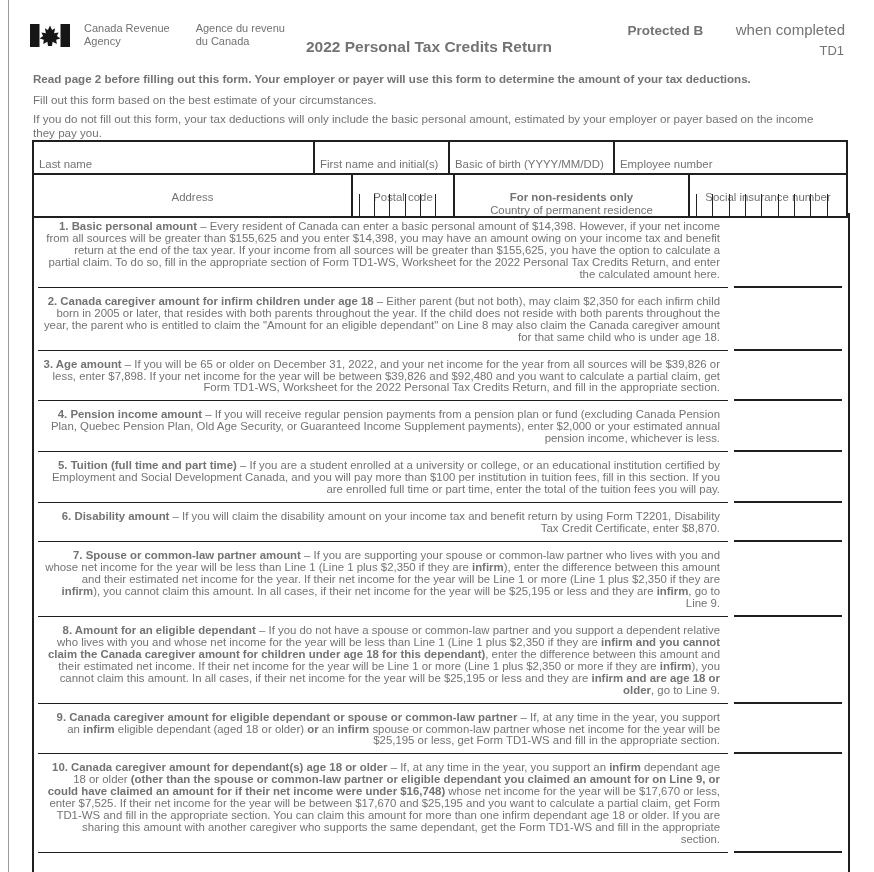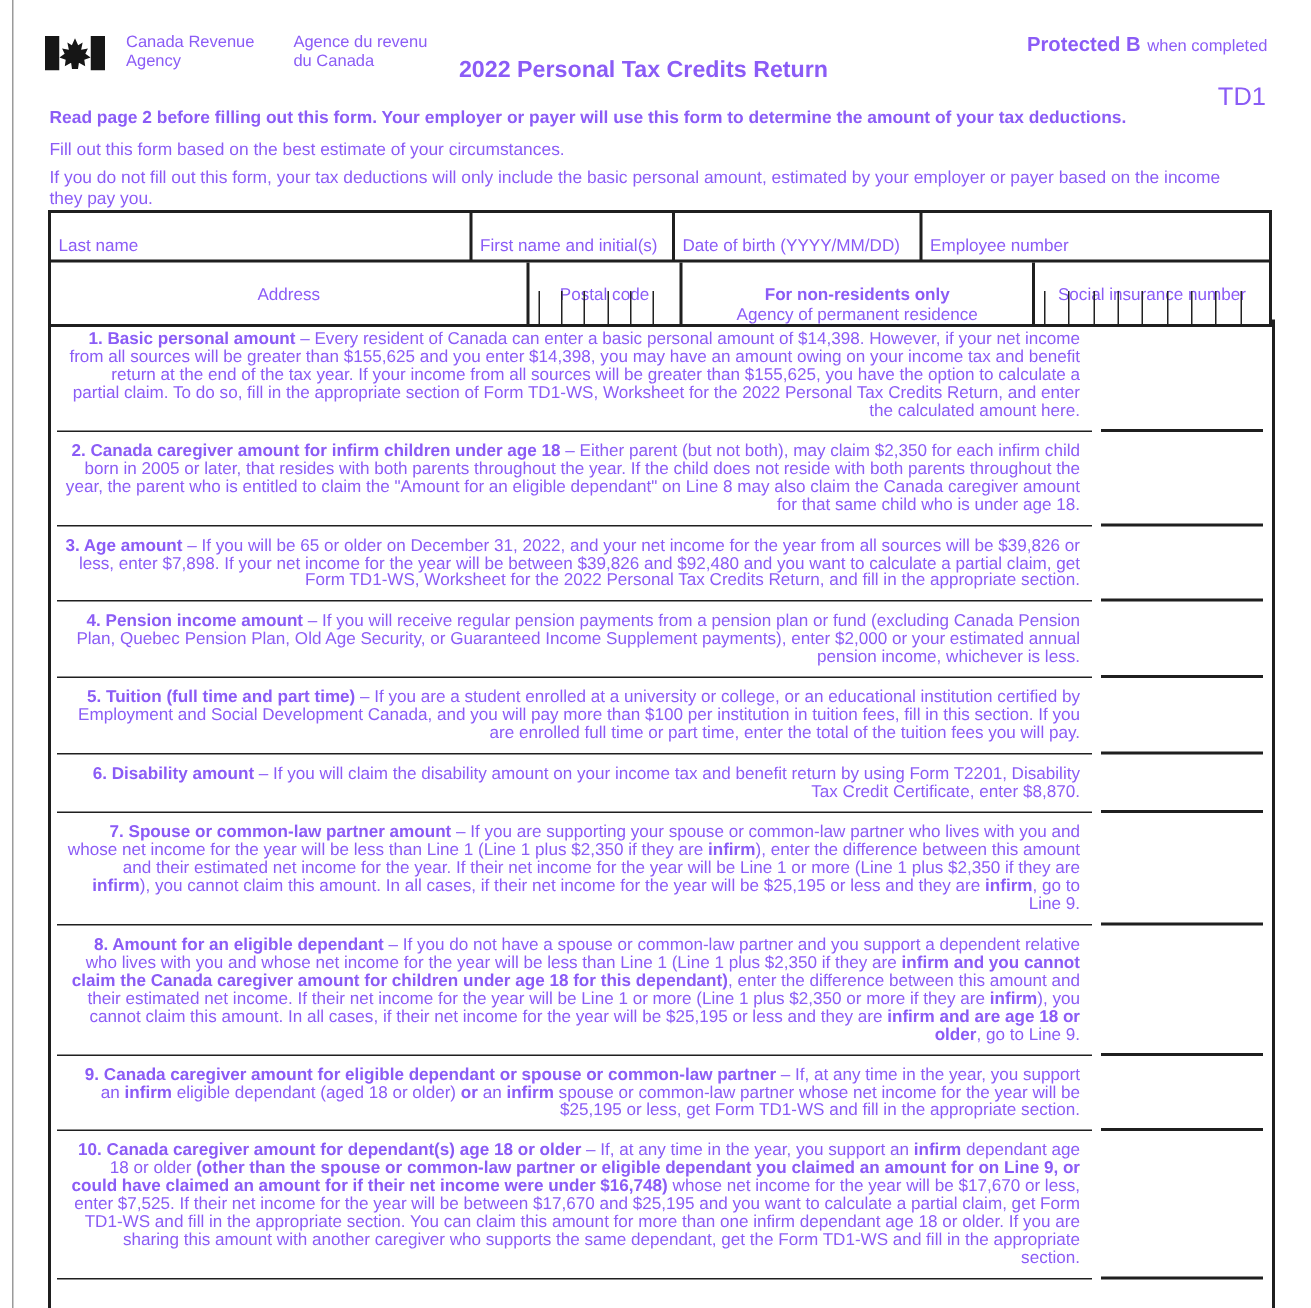--- a/index.html
+++ b/index.html
@@ -1,32 +1,32 @@
 <!DOCTYPE html>
 <html><head>
 <meta charset="utf-8">
 <style>
   html,body { margin:0; padding:0; background:#ffffff; }
   .page {
     position:relative; width:874px; height:872px; overflow:hidden;
-    background:#ffffff; color:#8b5cf6;
+    background:#ffffff; color:#737373;
     font-family:"Liberation Sans","DejaVu Sans",sans-serif;
   }
   .scan-edge { position:absolute; left:8px; top:0; bottom:0; width:1px; background:#9a9a9a; }
 
   
   .fip { position:absolute; left:30px; top:22px; display:flex; align-items:flex-start; }
   .flag { margin-right:14px; margin-top:2px; }
   .dept { font-size:11px; line-height:12.5px; letter-spacing:0; }
   .dept.en { margin-right:26px; }
   .form-title { position:absolute; left:0; right:16px; top:38px; text-align:center; font-weight:bold; font-size:15.5px; }
   .protected { position:absolute; right:29px; top:21px; white-space:nowrap; }
   .protected .p-main { font-weight:bold; font-size:13.5px; }
-  .protected .p-sub { font-size:11px; }
-  .form-code { position:absolute; right:30px; top:55px; font-size:17px; }
+  .protected .p-sub { font-size:15px;margin-left:28px; }
+  .form-code { position:absolute; right:30px; top:43px; font-size:13px; }
 
   
   .intro { position:absolute; left:33px; top:72px; width:802px; font-size:11.6px; line-height:13.5px; }
   .intro p { margin:0; }
   .intro .b { font-weight:bold; margin-bottom:7px; }
   .intro .m { margin-bottom:6px; }
 
   
   .id-table { position:absolute; left:32px; top:140px; width:812px; border:2px solid #1f1f1f; box-sizing:content-box; }
   .id-row { display:grid; }
@@ -91,21 +91,21 @@
 
   <div class="id-table">
     <div class="id-row r1">
       <div class="id-cell">
         <span class="id-label">Last name</span>
       </div>
       <div class="id-cell">
         <span class="id-label">First name and initial(s)</span>
       </div>
       <div class="id-cell">
-        <span class="id-label">Date of birth (YYYY/MM/DD)</span>
+        <span class="id-label">Basic of birth (YYYY/MM/DD)</span>
       </div>
       <div class="id-cell">
         <span class="id-label">Employee number</span>
       </div>
     </div>
     <div class="id-row r2">
       <div class="id-cell">
         <span class="id-label">Address</span>
       </div>
       <div class="id-cell">
@@ -114,21 +114,21 @@
             <div class="comb-cell"></div>
             <div class="comb-cell"></div>
             <div class="comb-cell"></div>
             <div class="comb-cell"></div>
             <div class="comb-cell"></div>
             <div class="comb-cell"></div>
           </div>
       </div>
       <div class="id-cell">
         <span class="id-label bold">For non-residents only</span>
-        <span class="id-label">Agency of permanent residence</span>
+        <span class="id-label">Country of permanent residence</span>
       </div>
       <div class="id-cell">
         <span class="id-label">Social insurance number</span>
         <div class="comb">
             <div class="comb-cell"></div>
             <div class="comb-cell"></div>
             <div class="comb-cell"></div>
             <div class="comb-cell"></div>
             <div class="comb-cell"></div>
             <div class="comb-cell"></div>

